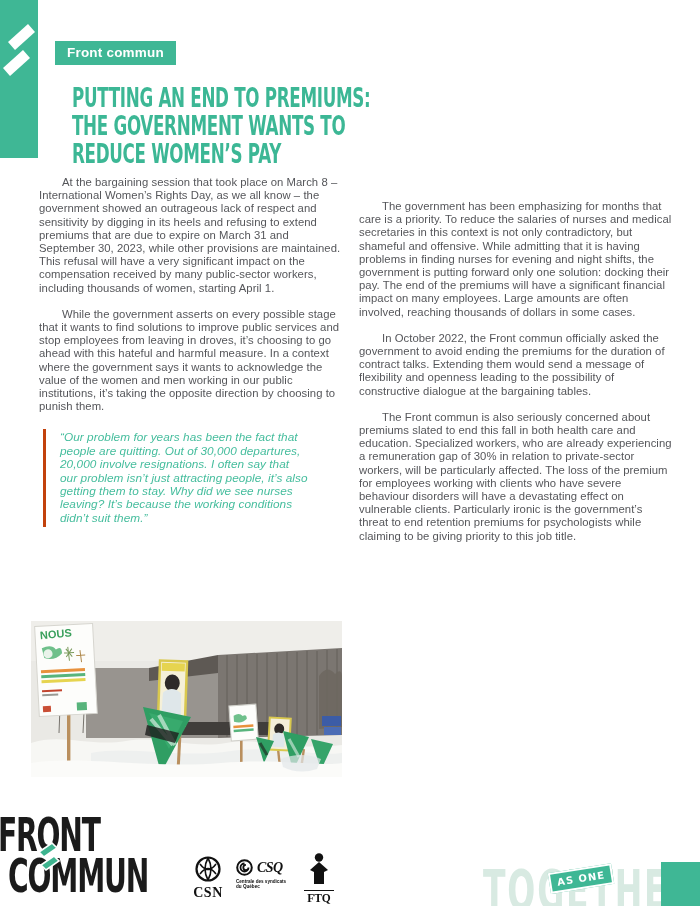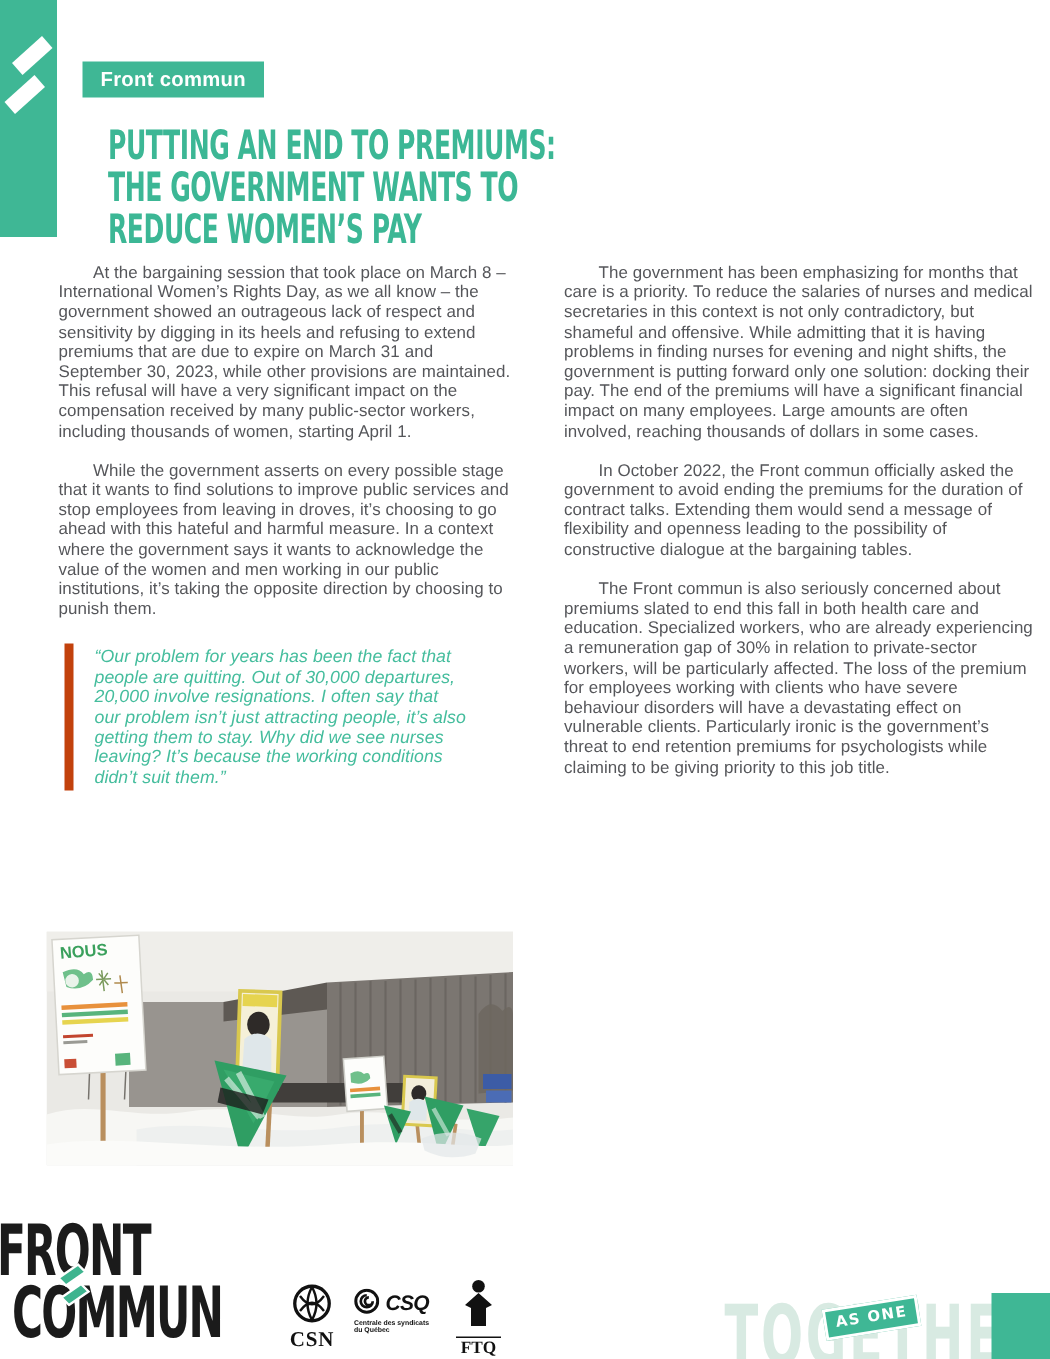--- a/index.html
+++ b/index.html
@@ -20,24 +20,24 @@
   
   .article-title{
     position:absolute;left:72px;top:84px;margin:0;color:#3cb795;
     font-family:"DejaVu Sans",sans-serif;font-weight:bold;font-size:27px;
     line-height:28px;letter-spacing:-.5px;white-space:nowrap;
   }
   .article-title .tline{display:block;transform:scaleX(.62);transform-origin:0 50%;}
   
   .col{position:absolute;top:176px;font-size:11.3px;line-height:13.2px;letter-spacing:.05px;}
   .col-left{left:39px;width:302px;}
-  .col-right{left:376px;width:313px;}
+  .col-right{left:359px;width:313px;margin-top:24px;}
   .col p{margin:0 0 13px 0;text-indent:23px;}
   .pull-quote{
-    margin:16px 0 0 4px;border-left:6px solid #c2410c;padding:2px 0 2px 14px;
+    margin:16px 0 0 4px;border-left:3px solid #c2410c;padding:2px 0 2px 14px;
     color:#45bd9d;font-style:italic;font-size:11.8px;line-height:13.4px;width:248px;
   }
   
   .protest-photo{position:absolute;left:31px;top:621px;width:311px;height:156px;margin:0;}
   .protest-photo svg{display:block;width:311px;height:156px;}
   
   .fc-logo{
     position:absolute;left:-2px;top:814px;color:#1b1b1b;
     font-family:"DejaVu Sans",sans-serif;font-weight:bold;font-size:47px;line-height:41px;
     letter-spacing:-2px;white-space:nowrap;
@@ -45,21 +45,21 @@
   .fc-logo .lline{display:block;transform:scaleX(.60);transform-origin:0 50%;}
   .fc-logo .lline2{margin-left:10px;}
   .fc-mark{position:absolute;left:35px;top:841px;}
   
   .union-row{position:absolute;left:186px;top:853px;width:200px;height:53px;}
   .union{position:absolute;text-align:center;color:#111;}
   .union-csn{left:0;top:2px;width:44px;}
   .union-csn .txt{font-weight:bold;font-size:14px;letter-spacing:.5px;margin-top:-2px;font-family:Liberation Serif, serif;}
   .union-csq{left:50px;top:6px;width:62px;text-align:left;}
   .csq-top{display:flex;align-items:center;}
-  .csq-word{font-family:Liberation Sans, sans-serif;font-weight:bold;font-style:italic;font-size:14px;margin-left:4px;letter-spacing:-.5px;}
+  .csq-word{font-family:Liberation Serif, serif;font-weight:bold;font-style:italic;font-size:14px;margin-left:4px;letter-spacing:-.5px;}
   .csq-sub{font-size:4.6px;font-weight:bold;line-height:5.4px;margin-top:3px;}
   .union-ftq{left:118px;top:0;width:30px;}
   .ftq-word{font-family:"Liberation Serif",serif;font-weight:bold;font-size:11.5px;border-top:1.5px solid #111;margin-top:1px;padding-top:1px;}
   .union-apts{left:152px;top:12px;width:52px;margin-top:40px;}
   
   .together{
     position:absolute;left:483px;top:858px;color:#d8eae2;
     font-family:"DejaVu Sans",sans-serif;font-weight:bold;font-size:55px;
     letter-spacing:3px;white-space:nowrap;
   }

